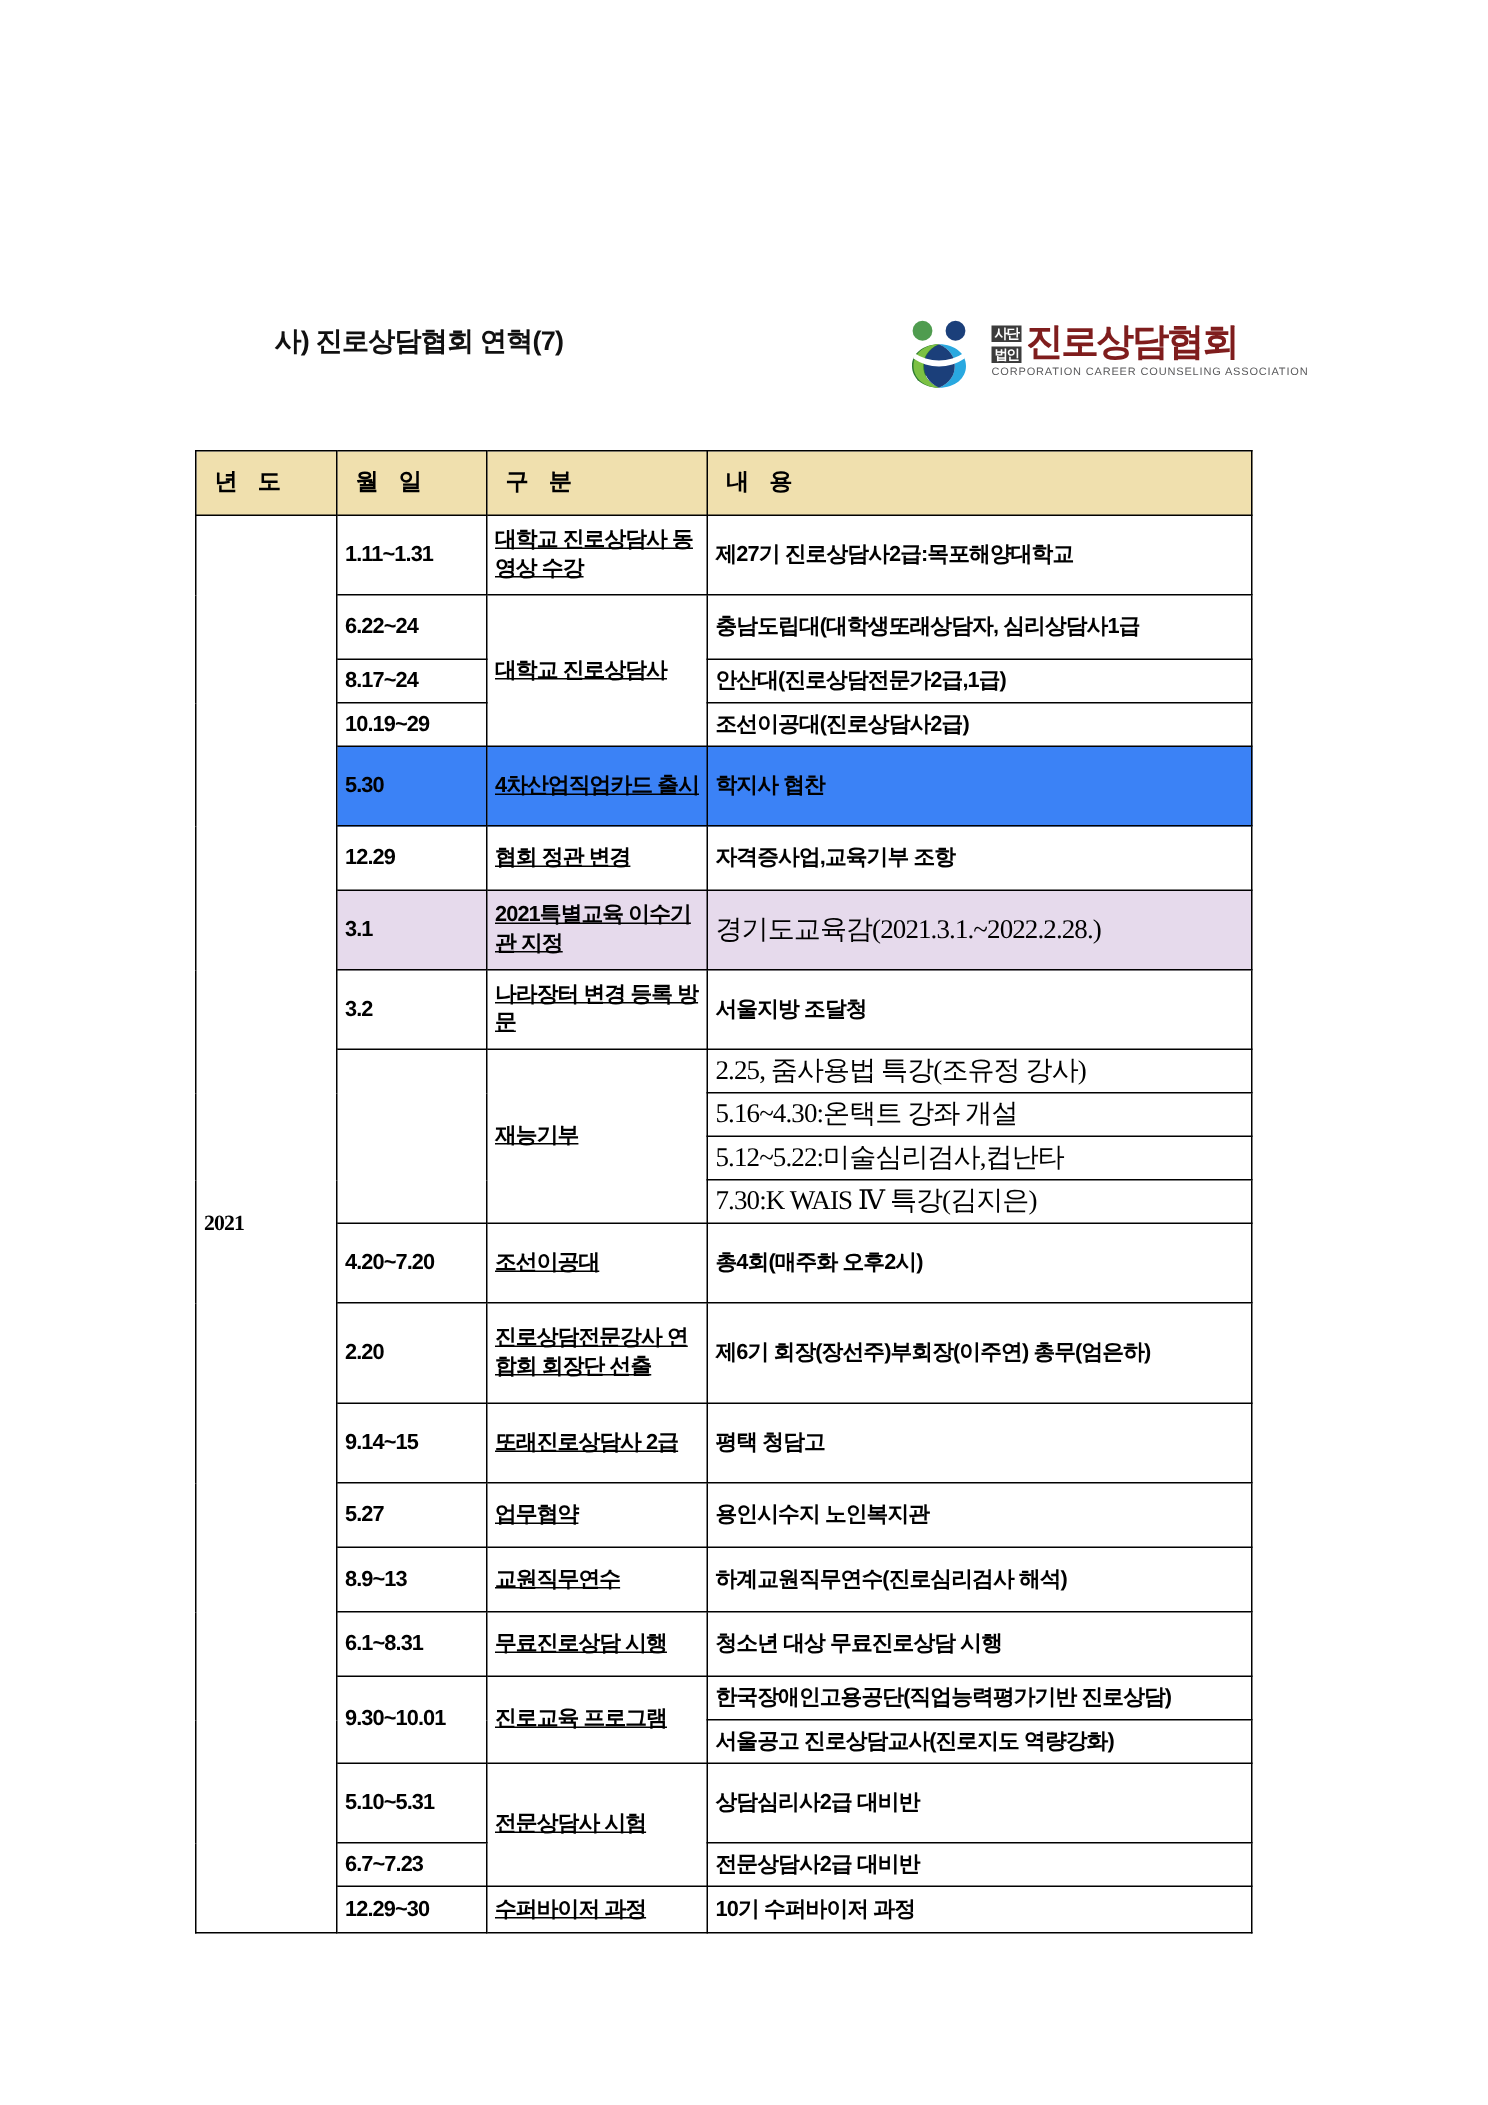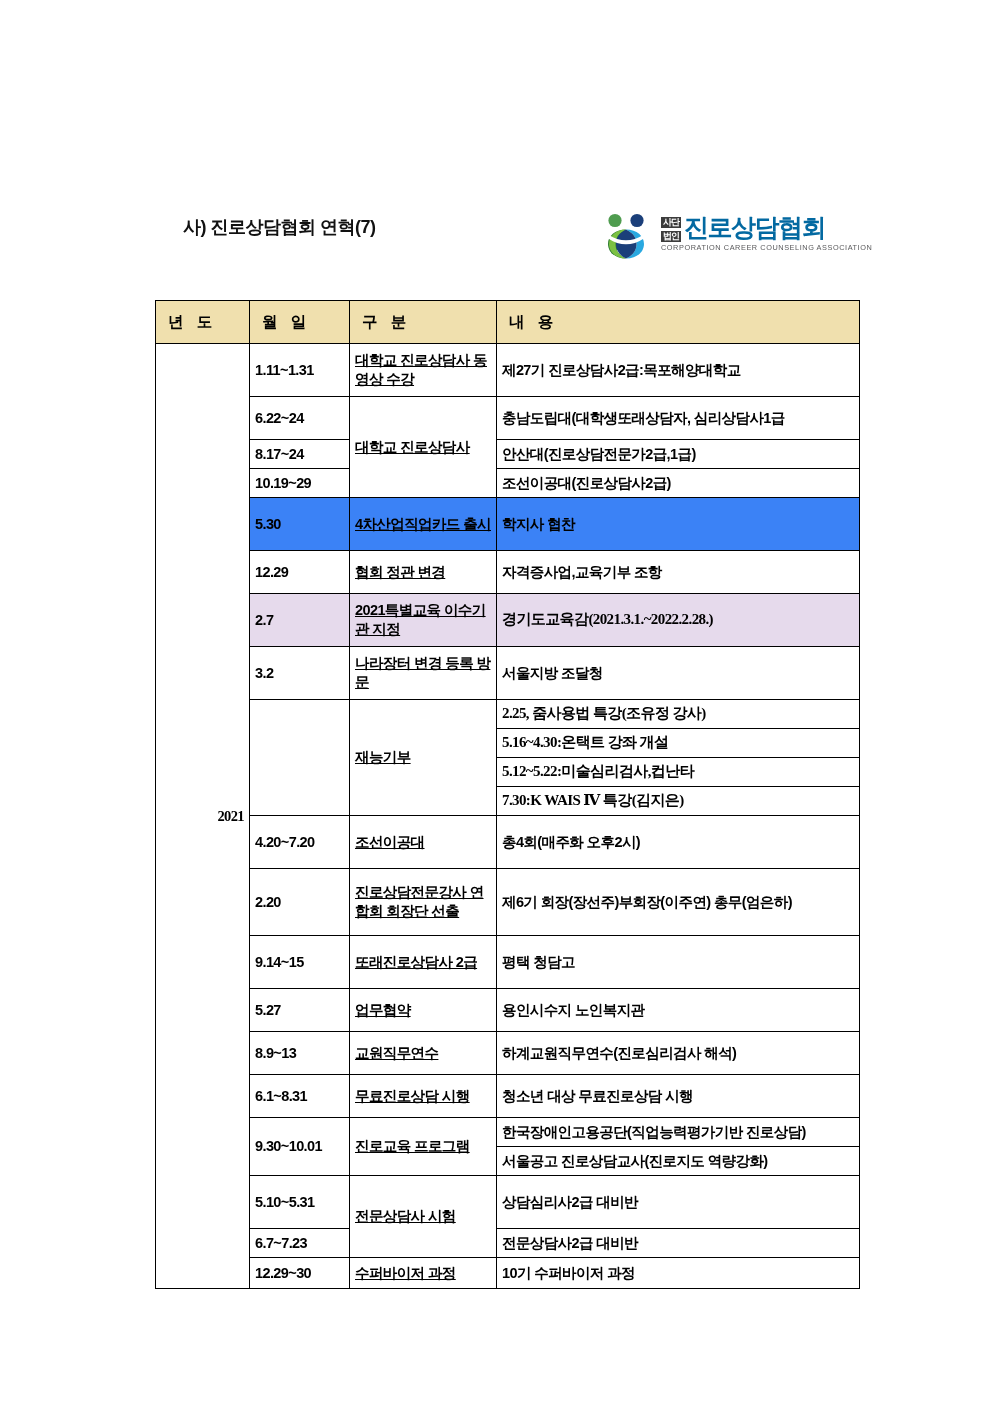--- a/index.html
+++ b/index.html
@@ -85,39 +85,39 @@
     font-weight: bold;
     letter-spacing: -1px;
   }
   .logo-name {
     position: absolute;
     left: 23px;
     top: 0px;
     font-size: 25px;
     font-weight: bold;
     letter-spacing: -1.5px;
-    color: #0369a1;
+    color: #7f1d1d;
     white-space: nowrap;
   }
   .logo-sub {
     position: absolute;
     left: 0px;
     top: 32px;
     font-size: 7.2px;
     letter-spacing: 0.55px;
     color: #59595b;
     white-space: nowrap;
     transform: scaleX(1.02);
     transform-origin: left top;
   }
 
   
   .tbl-wrap {
     position: absolute;
-    left: 155px;
+    left: 130px;
     top: 300px;
     width: 704px;
   }
   table.history {
     border-collapse: collapse;
     table-layout: fixed;
     width: 704px;
     border: 1.6px solid #000000;
   }
   table.history td,
@@ -145,21 +145,21 @@
     font-size: 15.5px;
     font-weight: bold;
     text-align: left;
     letter-spacing: 0px;
     padding-left: 12px;
   }
   tr.head th .sp { letter-spacing: 9px; }
 
   
   td.year {
-    text-align: right;
+    text-align: left;
     font-family: "Liberation Serif", "DejaVu Serif", serif;
     font-size: 24px;
     font-weight: normal;
     letter-spacing: 0px;
   }
 
   
   td.date {
     font-family: Liberation Sans, sans-serif;
     font-size: 17px;
@@ -169,22 +169,22 @@
     padding-left: 6px;
   }
   td.desc, td.type {
     font-family: "Liberation Sans", "DejaVu Sans", sans-serif;
   }
   td.desc { padding-left: 8px; }
   td.type { padding-left: 7px; text-decoration: underline; }
 
   td.desc.num {
     font-family: "Liberation Serif", "DejaVu Serif", serif;
-    font-weight: bold;
-    font-size: 15px;
+    font-weight: normal;
+    font-size: 18px;
   }
 
   
   tr.hl-tan td   { background: #3b82f6; }
   tr.hl-lav td   { background: #E6DAEC; }
 
   
   .h-tall  { height: 48px; }
   .h-mid   { height: 38px; }
   .h-short { height: 26px; }
@@ -278,21 +278,21 @@
           <td class="desc">학지사 협찬</td>
         </tr>
 
         <tr>
           <td class="date h-mid">12.29</td>
           <td class="type">협회 정관 변경</td>
           <td class="desc">자격증사업,교육기부 조항</td>
         </tr>
 
         <tr class="hl-lav">
-          <td class="date h-tall">2.7</td>
+          <td class="date h-tall">3.1</td>
           <td class="type">2021특별교육 이수기관 지정</td>
           <td class="desc num">경기도교육감(2021.3.1.~2022.2.28.)</td>
         </tr>
 
         <tr>
           <td class="date h-tall">3.2</td>
           <td class="type">나라장터 변경 등록 방문</td>
           <td class="desc">서울지방 조달청</td>
         </tr>
 

